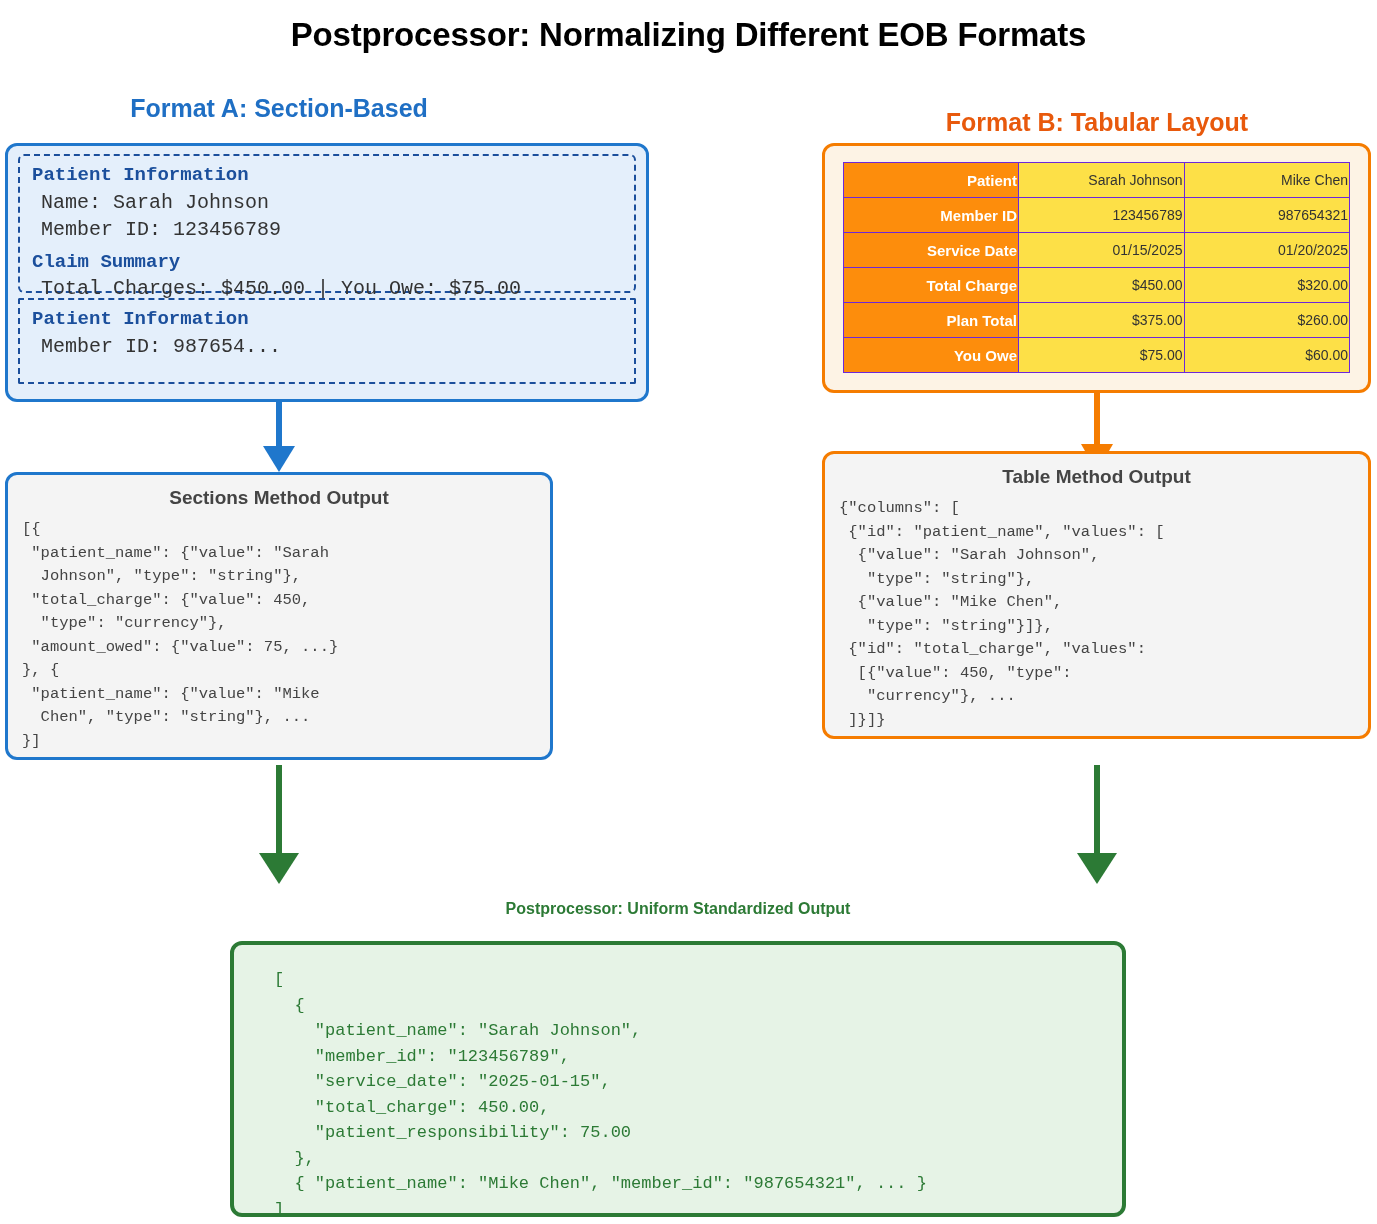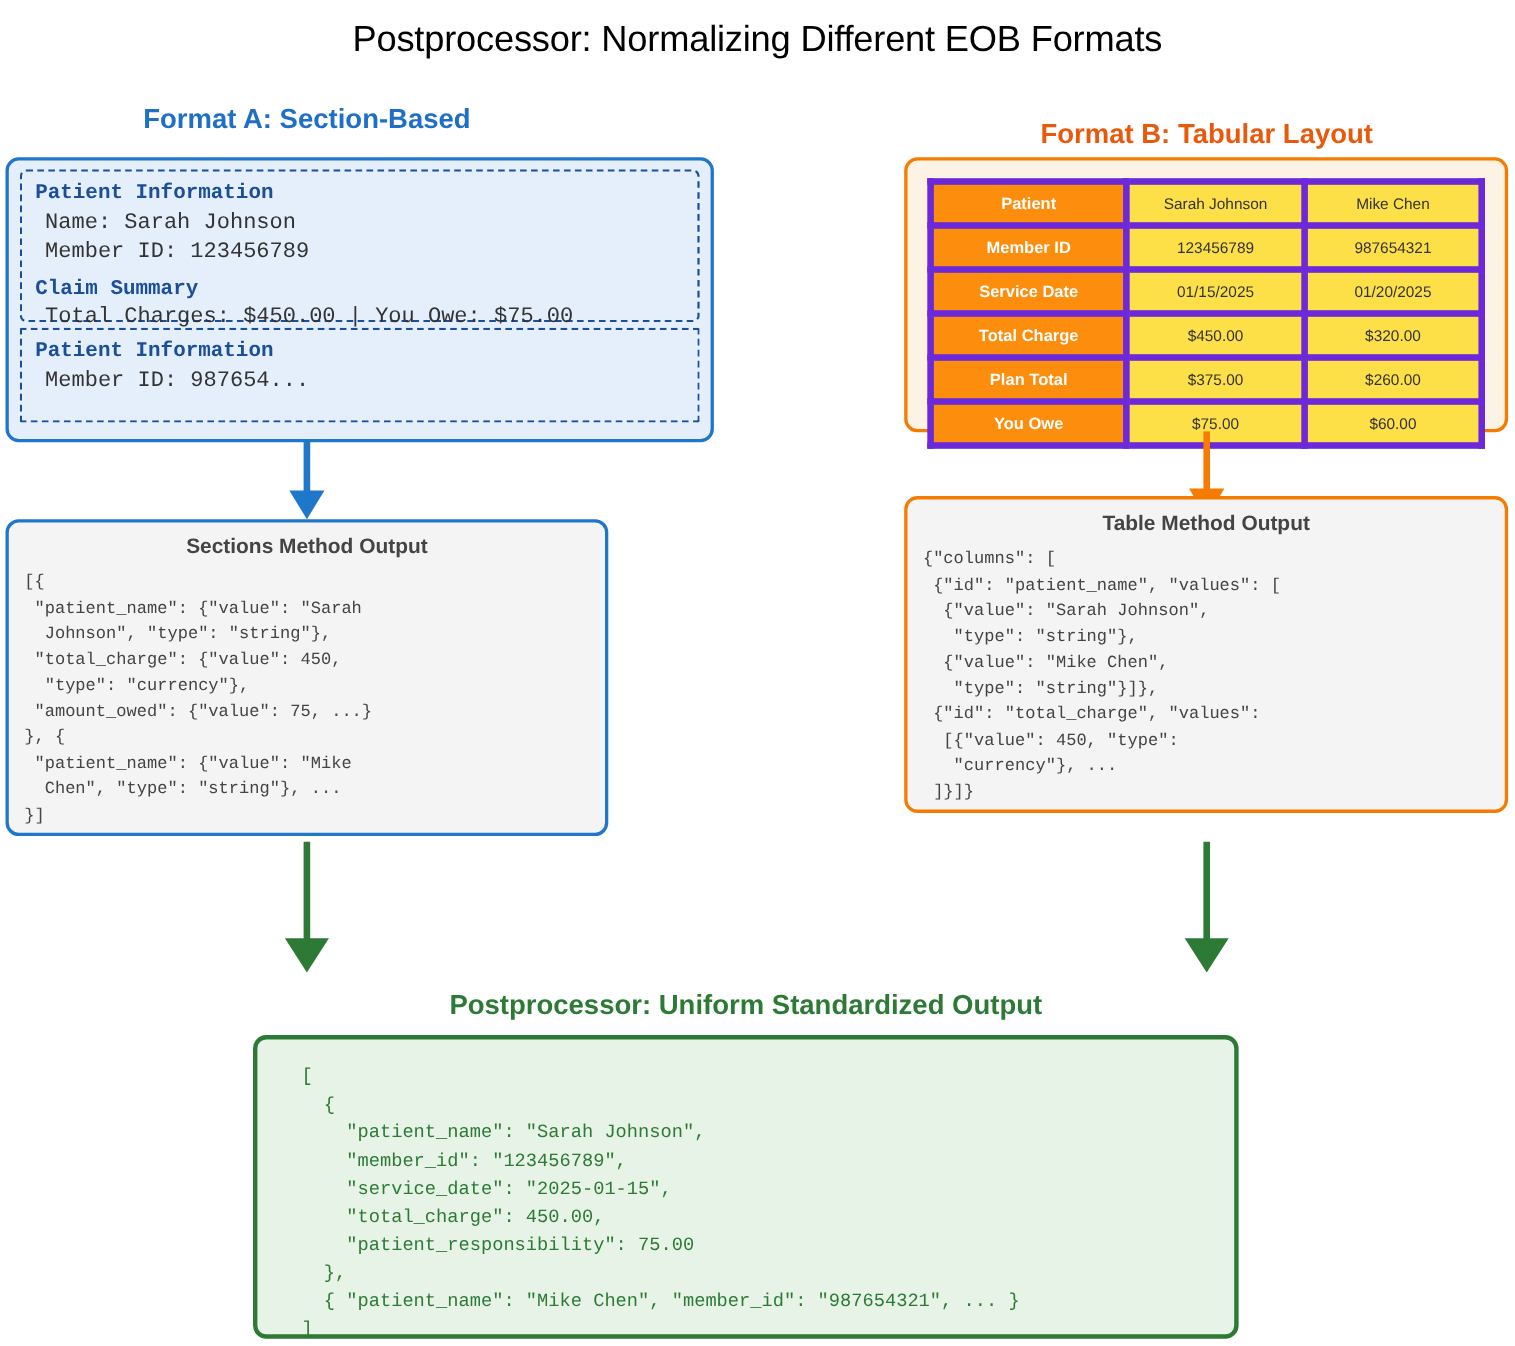--- a/index.html
+++ b/index.html
@@ -16,21 +16,21 @@
   }
 
   
   .main-title {
     position: absolute;
     top: 16px;
     left: 0;
     width: 1377px;
     text-align: center;
     font-size: 33px;
-    font-weight: normal;
+    font-weight: bold;
     color: #000000;
     letter-spacing: -0.2px;
   }
 
   
   .col-title {
     position: absolute;
     font-size: 25px;
     font-weight: bold;
     text-align: center;
@@ -45,21 +45,21 @@
     top: 108px;
     left: 822px;
     width: 550px;
     color: #e8590c;
   }
   #final-title {
     top: 900px;
     left: 230px;
     width: 896px;
     color: #2c7a35;
-    font-size: 25px;
+    font-size: 16px;
     font-weight: bold;
     text-align: center;
   }
 
   
   #format-a-panel {
     position: absolute;
     left: 5px;
     top: 143px;
     width: 644px;
@@ -104,23 +104,23 @@
     border: 3px solid #f57c00;
     border-radius: 12px;
     padding: 16px 18px;
   }
   #eob-table {
     border-collapse: collapse;
     width: 100%;
     table-layout: fixed;
   }
   #eob-table th, #eob-table td {
-    border: 6px solid #6d28d9;
+    border: 1px solid #6d28d9;
     height: 32px;
-    text-align: center;
+    text-align: right;
     vertical-align: middle;
   }
   #eob-table th {
     background: #fd8d0c;
     color: #ffffff;
     font-size: 15px;
     font-weight: bold;
     width: 34%;
   }
   #eob-table td {

